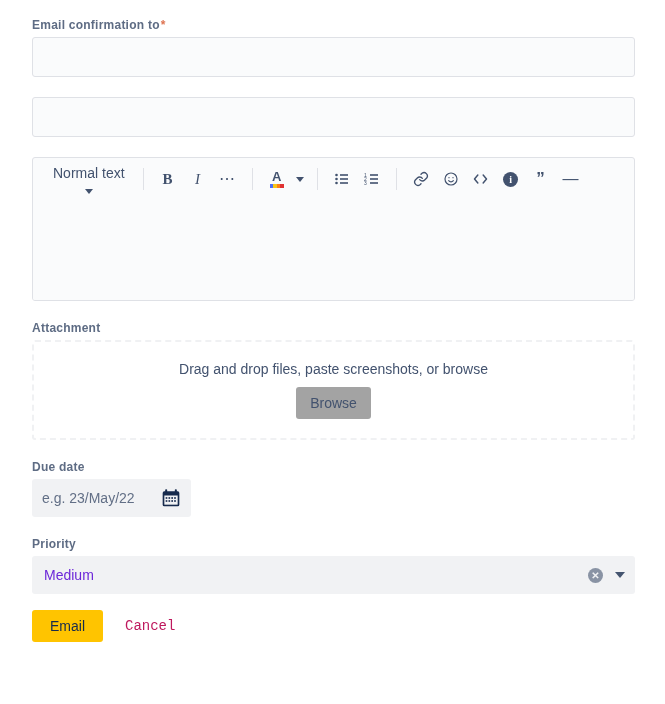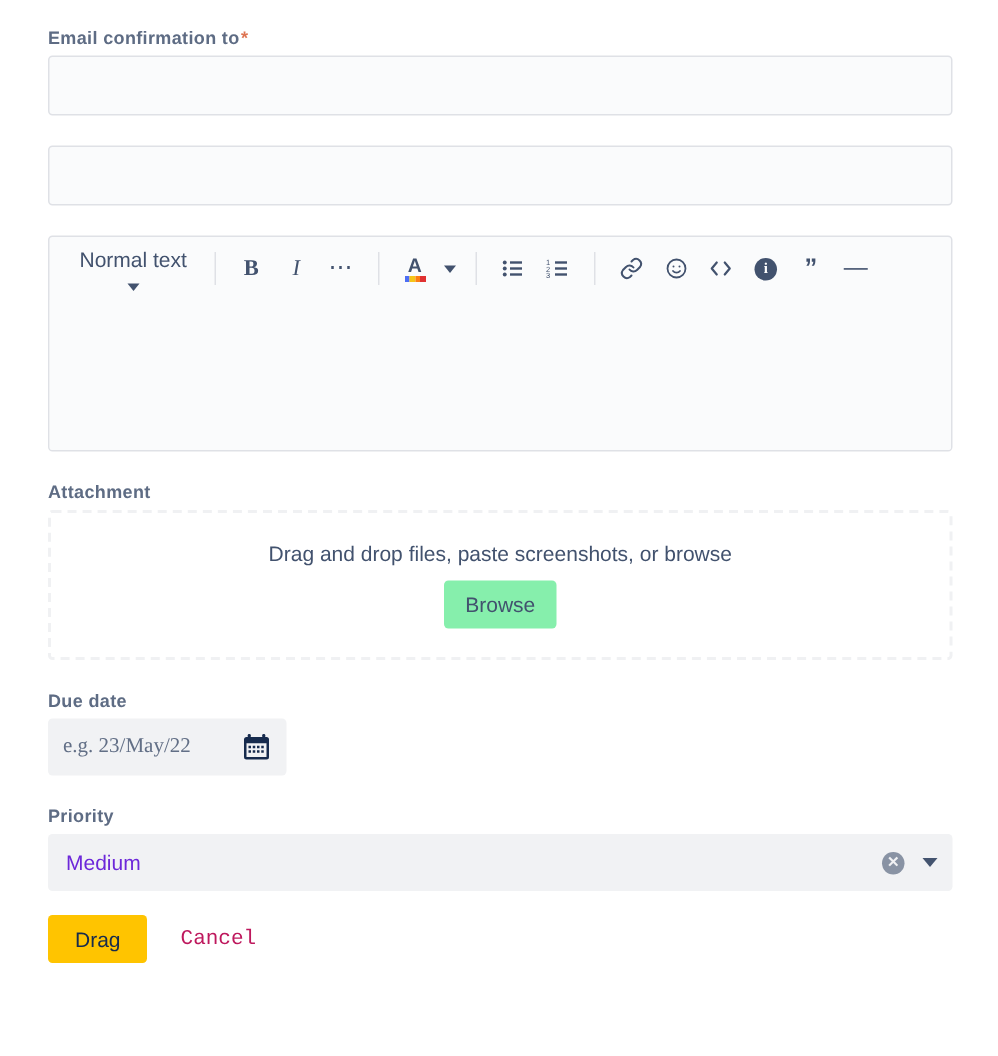--- a/index.html
+++ b/index.html
@@ -120,21 +120,21 @@
     border: 2px dashed #f0f1f3;
     border-radius: 3px;
     display: flex;
     flex-direction: column;
     align-items: center;
     justify-content: center;
     gap: 10px;
   }
   .dz-text { font-size: 14px; color: #42526e; }
   .browse-btn {
-    background: #86efac;
+    background: #a3a3a3;
     color: #42526e;
     border: none;
     border-radius: 3px;
     font-size: 14px;
     padding: 8px 14px;
     cursor: pointer;
     font-family: "Liberation Sans", sans-serif;
   }
 
   
@@ -142,21 +142,21 @@
     position: relative;
     width: 159px; height: 38px;
     background: #f1f2f4;
     border-radius: 3px;
     display: flex; align-items: center;
   }
   .date-input {
     border: none; background: transparent; outline: none;
     font-size: 14px; color: #42526e;
     padding: 0 24px 0 10px; width: 100%; height: 100%;
-    font-family: Liberation Serif, serif;
+    font-family: Liberation Sans, sans-serif;
   }
   .date-input::placeholder { color: #626f86; opacity: 1; }
   .cal-ic { position: absolute; right: 10px; top: 9px; }
 
   
   .select-wrap {
     position: relative;
     width: 603px; height: 38px;
     background: #f1f2f4;
     border-radius: 3px;
@@ -365,17 +365,17 @@
       <span class="sel-actions">
         <span class="clear-ic">✕</span>
         <span class="sel-chev"></span>
       </span>
     </div>
   </div>
 
   <div style="height:16px"></div>
 
   <div class="field footer">
-    <button class="send-btn">Drag</button>
+    <button class="send-btn">Email</button>
     <button class="cancel-btn">Cancel</button>
   </div>
 
 </div>
 
 </body></html>

